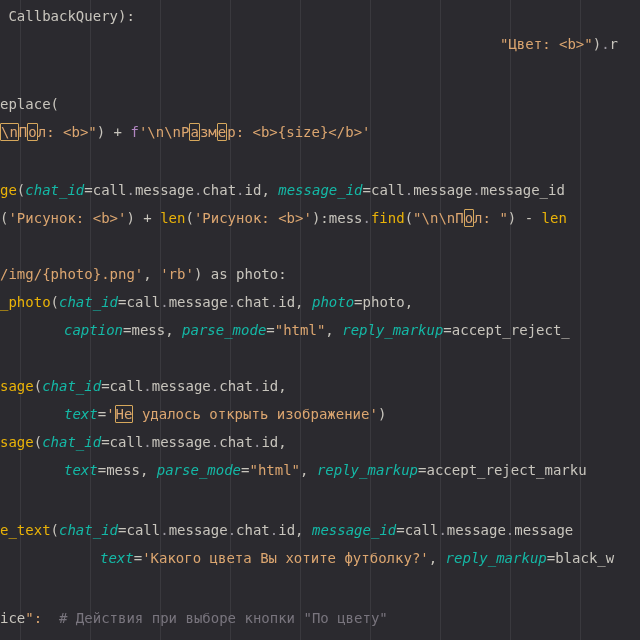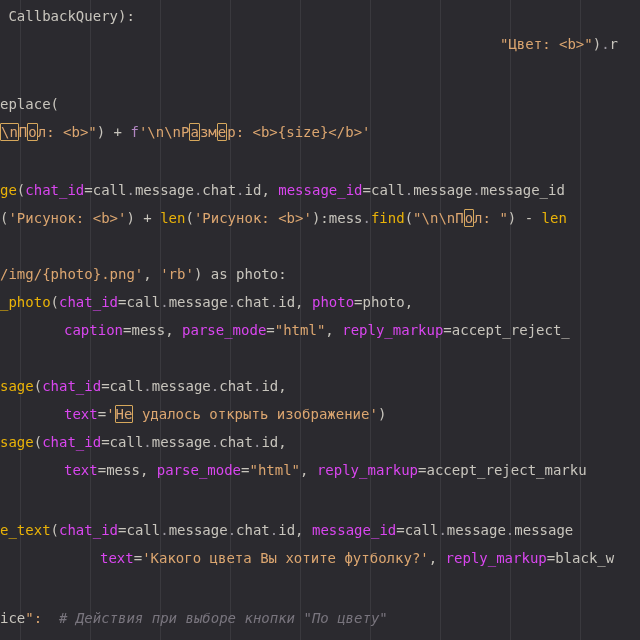--- a/index.html
+++ b/index.html
@@ -3,25 +3,25 @@
 <meta charset="utf-8">
 <style>
   html,body{margin:0;padding:0;background:#2b2a2f;width:640px;height:640px;overflow:hidden}
   .editor{position:relative;width:640px;height:640px;font-family:"Menlo","Consolas",monospace;font-size:14px;line-height:28px;white-space:pre;background:#2b2a2f}
   .guides{position:absolute;inset:0;pointer-events:none}
   .guide{position:absolute;top:0;bottom:0;width:1px;background:#3a393e}
   .line{position:absolute;left:0;right:0;height:28px;padding-left:4px}
   .pl{color:#c8c5bd}      
   .punc{color:#c8c5bd}      
   .fn{color:#eab308}      
-  .par{color:#d946ef;}   
+  .par{color:#14b8a6;font-style:italic}   
   .dot{color:#9b97a1}     
   .str{color:#dca670}     
   .fs{color:#b186c1}      
-  .cm{color:#79757e;font-style:italic}    
+  .cm{color:#79757e;}    
   .hl{border:1px solid #d7a85c;border-radius:1px;padding:0 0px;color:#dca670}
   .strhl{color:#dca670}
 </style>
 </head>
 <body>
 
 <div class="editor">
   <div class="guides" id="guides"><div class="guide" style="left: 20px;"></div><div class="guide" style="left: 90px;"></div><div class="guide" style="left: 160px;"></div><div class="guide" style="left: 230px;"></div><div class="guide" style="left: 300px;"></div><div class="guide" style="left: 370px;"></div><div class="guide" style="left: 440px;"></div><div class="guide" style="left: 510px;"></div><div class="guide" style="left: 580px;"></div></div>
   <div id="codearea"><div class="line" style="top: 2px; padding-left: 0px;"><span class="pl"> CallbackQuery</span><span class="punc">)</span><span class="punc">:</span></div><div class="line" style="top: 30px; padding-left: 500px;"><span class="str">"Цвет: &lt;b&gt;"</span><span class="punc">)</span><span class="dot">.</span><span class="pl">r</span></div><div class="line" style="top: 90px; padding-left: 0px;"><span class="pl">eplace</span><span class="punc">(</span></div><div class="line" style="top: 118px; padding-left: 0px;"><span class="hl">\n</span><span class="strhl">П</span><span class="hl">о</span><span class="str">л: &lt;b&gt;"</span><span class="punc">) + </span><span class="fs">f</span><span class="str">'\n\nР</span><span class="hl">а</span><span class="str">зм</span><span class="hl">е</span><span class="str">р: &lt;b&gt;{size}&lt;/b&gt;'</span></div><div class="line" style="top: 176px; padding-left: 0px;"><span class="fn">ge</span><span class="punc">(</span><span class="par">chat_id</span><span class="punc">=</span><span class="pl">call</span><span class="dot">.</span><span class="pl">message</span><span class="dot">.</span><span class="pl">chat</span><span class="dot">.</span><span class="pl">id</span><span class="punc">, </span><span class="par">message_id</span><span class="punc">=</span><span class="pl">call</span><span class="dot">.</span><span class="pl">message</span><span class="dot">.</span><span class="pl">message_id</span></div><div class="line" style="top: 204px; padding-left: 0px;"><span class="punc">(</span><span class="str">'Рисунок: &lt;b&gt;'</span><span class="punc">) + </span><span class="fn">len</span><span class="punc">(</span><span class="str">'Рисунок: &lt;b&gt;'</span><span class="punc">):</span><span class="pl">mess</span><span class="dot">.</span><span class="fn">find</span><span class="punc">(</span><span class="str">"\n\nП</span><span class="hl">о</span><span class="str">л: "</span><span class="punc">) - </span><span class="fn">len</span></div><div class="line" style="top: 260px; padding-left: 0px;"><span class="str">/img/{photo}.png'</span><span class="punc">, </span><span class="str">'rb'</span><span class="punc">) as </span><span class="pl">photo</span><span class="punc">:</span></div><div class="line" style="top: 288px; padding-left: 0px;"><span class="fn">_photo</span><span class="punc">(</span><span class="par">chat_id</span><span class="punc">=</span><span class="pl">call</span><span class="dot">.</span><span class="pl">message</span><span class="dot">.</span><span class="pl">chat</span><span class="dot">.</span><span class="pl">id</span><span class="punc">, </span><span class="par">photo</span><span class="punc">=</span><span class="pl">photo</span><span class="punc">,</span></div><div class="line" style="top: 316px; padding-left: 64px;"><span class="par">caption</span><span class="punc">=</span><span class="pl">mess</span><span class="punc">, </span><span class="par">parse_mode</span><span class="punc">=</span><span class="str">"html"</span><span class="punc">, </span><span class="par">reply_markup</span><span class="punc">=</span><span class="pl">accept_reject_</span></div><div class="line" style="top: 372px; padding-left: 0px;"><span class="fn">sage</span><span class="punc">(</span><span class="par">chat_id</span><span class="punc">=</span><span class="pl">call</span><span class="dot">.</span><span class="pl">message</span><span class="dot">.</span><span class="pl">chat</span><span class="dot">.</span><span class="pl">id</span><span class="punc">,</span></div><div class="line" style="top: 400px; padding-left: 64px;"><span class="par">text</span><span class="punc">=</span><span class="str">'</span><span class="hl">Не</span><span class="str"> удалось открыть изображение'</span><span class="punc">)</span></div><div class="line" style="top: 428px; padding-left: 0px;"><span class="fn">sage</span><span class="punc">(</span><span class="par">chat_id</span><span class="punc">=</span><span class="pl">call</span><span class="dot">.</span><span class="pl">message</span><span class="dot">.</span><span class="pl">chat</span><span class="dot">.</span><span class="pl">id</span><span class="punc">,</span></div><div class="line" style="top: 456px; padding-left: 64px;"><span class="par">text</span><span class="punc">=</span><span class="pl">mess</span><span class="punc">, </span><span class="par">parse_mode</span><span class="punc">=</span><span class="str">"html"</span><span class="punc">, </span><span class="par">reply_markup</span><span class="punc">=</span><span class="pl">accept_reject_marku</span></div><div class="line" style="top: 516px; padding-left: 0px;"><span class="fn">e_text</span><span class="punc">(</span><span class="par">chat_id</span><span class="punc">=</span><span class="pl">call</span><span class="dot">.</span><span class="pl">message</span><span class="dot">.</span><span class="pl">chat</span><span class="dot">.</span><span class="pl">id</span><span class="punc">, </span><span class="par">message_id</span><span class="punc">=</span><span class="pl">call</span><span class="dot">.</span><span class="pl">message</span><span class="dot">.</span><span class="pl">message</span></div><div class="line" style="top: 544px; padding-left: 100px;"><span class="par">text</span><span class="punc">=</span><span class="str">'Какого цвета Вы хотите футболку?'</span><span class="punc">, </span><span class="par">reply_markup</span><span class="punc">=</span><span class="pl">black_w</span></div><div class="line" style="top: 604px; padding-left: 0px;"><span class="pl">ice</span><span class="str">":  </span><span class="cm"># Действия при выборе кнопки "По цвету"</span></div><div class="line" style="top: 632px; padding-left: 0px;"><span class="fn">e_text</span><span class="punc">(</span><span class="par">chat_id</span><span class="punc">=</span><span class="pl">call</span><span class="dot">.</span><span class="pl">message</span><span class="dot">.</span><span class="pl">chat</span><span class="dot">.</span><span class="pl">id</span><span class="punc">, </span><span class="par">message_id</span><span class="punc">=</span><span class="pl">call</span><span class="dot">.</span><span class="pl">message</span><span class="dot">.</span><span class="pl">message</span></div></div>
 </div>

